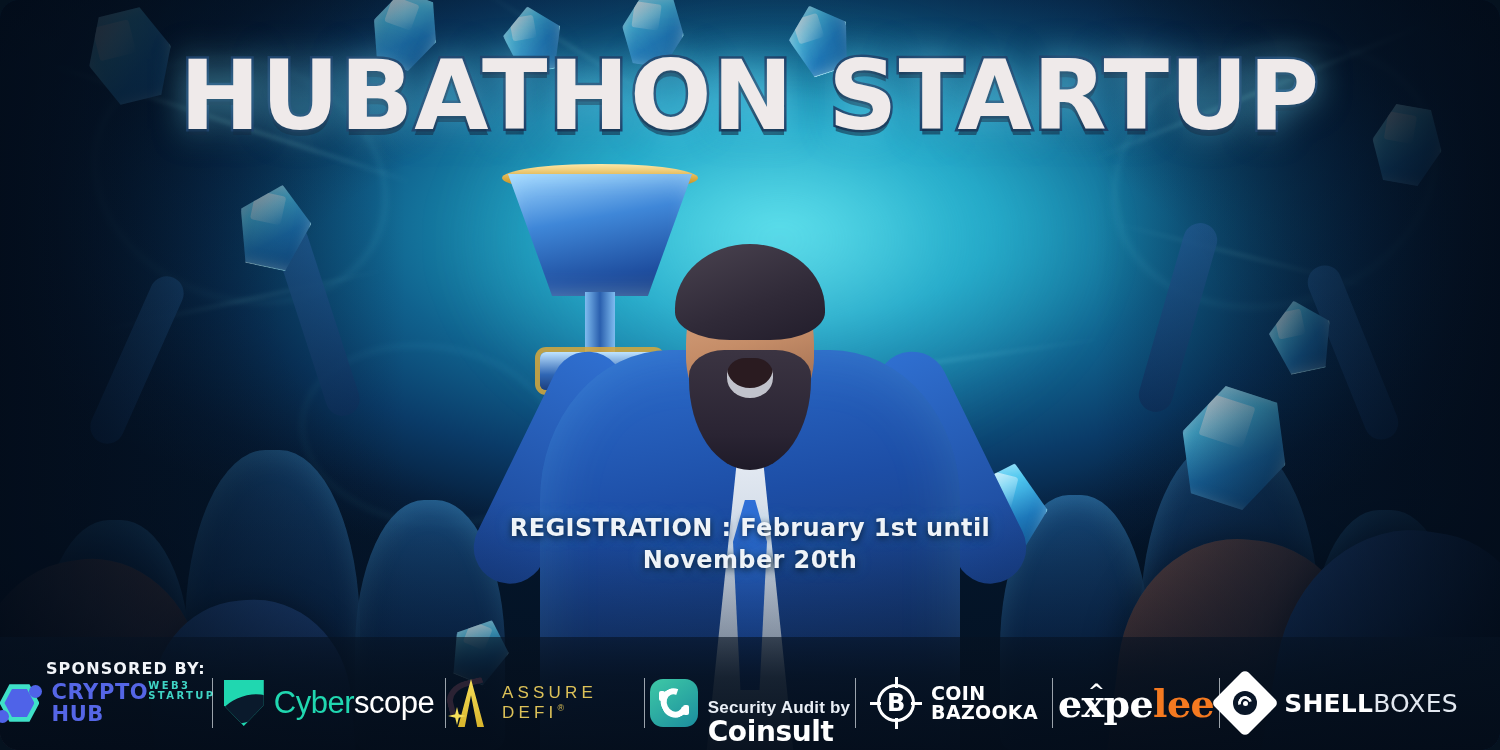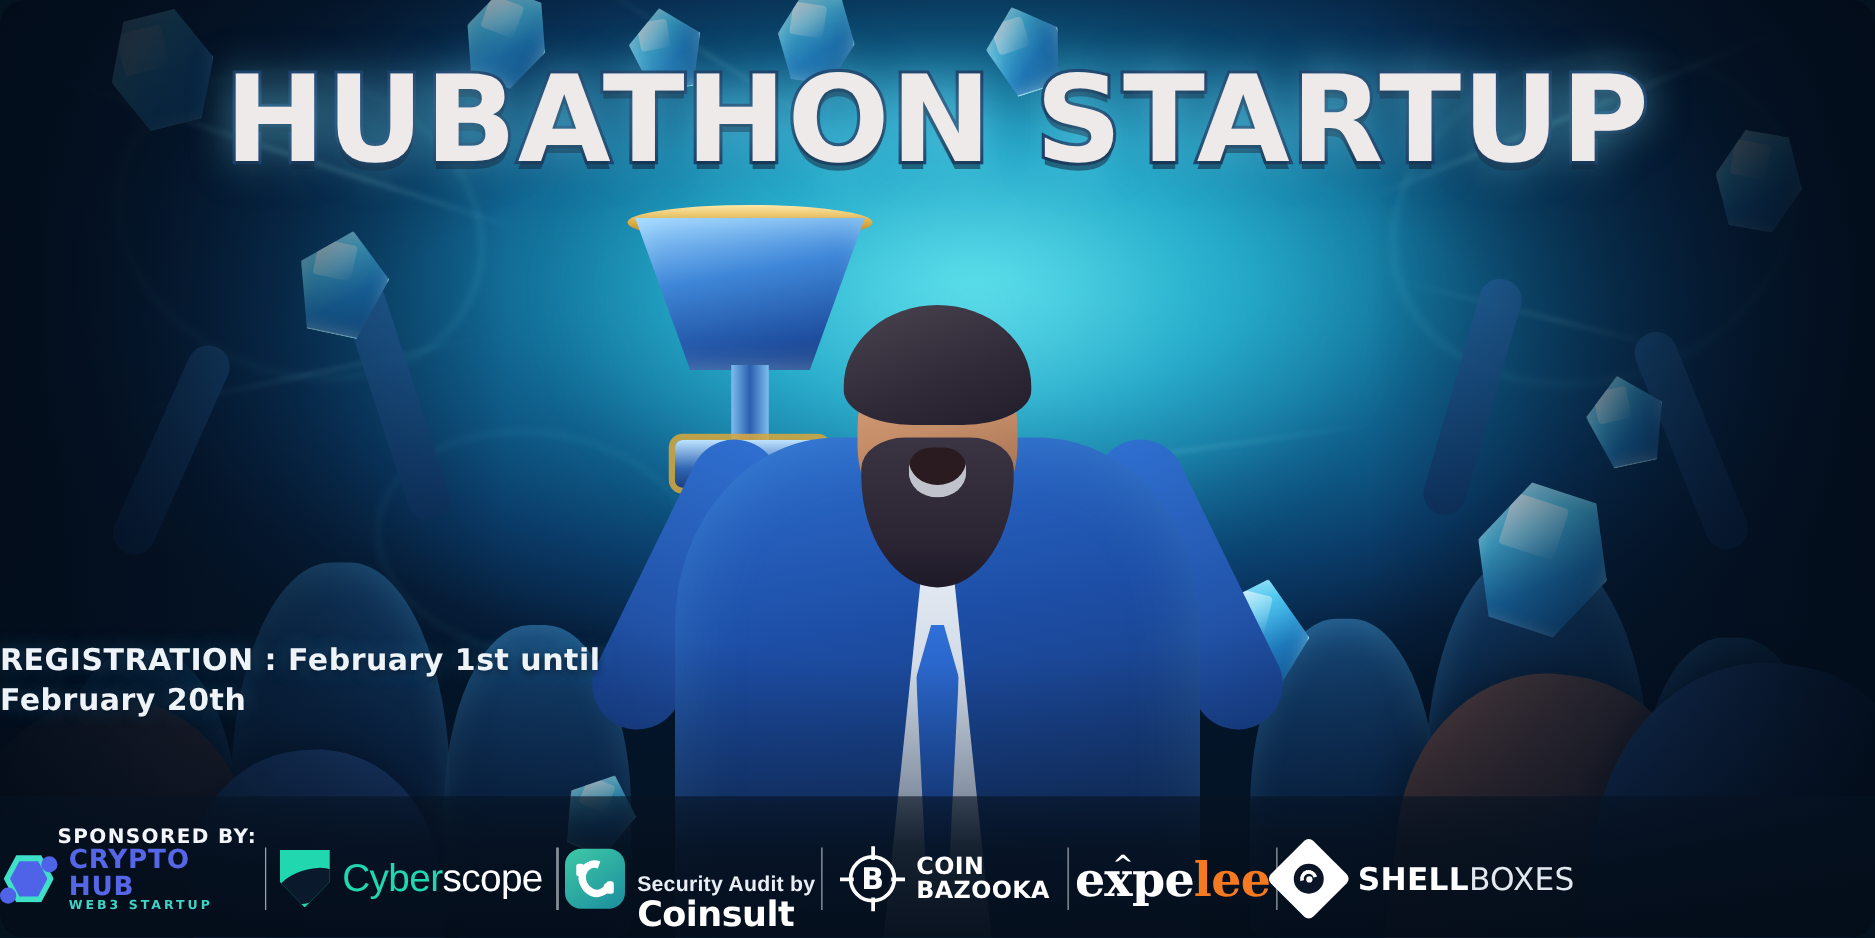--- a/index.html
+++ b/index.html
@@ -193,21 +193,21 @@
     font-family:"DejaVu Sans", sans-serif;
   }
   .prize {
     position:absolute; top:388px; left:0; right:0; text-align:center;
     font-size:66px; font-weight:900; letter-spacing:1px;
     color:#ffffff;
     text-shadow:0 0 16px rgba(170,245,255,.95), 0 0 40px rgba(90,215,255,.85), 0 0 70px rgba(60,190,250,.6);
     font-family:"DejaVu Sans", sans-serif;
   }
   .reg {
-    position:absolute; top:512px; left:0; right:0; 
+    position:absolute; top:512px; left:0; right:0; text-align:center;
     font-size:24px; font-weight:700; color:#eef3f8; line-height:1.35;
     letter-spacing:.4px;
     text-shadow:0 2px 7px rgba(4,18,36,.95), 0 0 16px rgba(90,200,255,.35);
     font-family:"DejaVu Sans", sans-serif;
   }
   .reg span { display:block; }
 
   
   .sponsor-bar {
     position:absolute; left:0; right:0; bottom:0; height:113px;
@@ -234,21 +234,21 @@
     clip-path:polygon(25% 3%,75% 3%,100% 50%,75% 97%,25% 97%,0% 50%);
   }
   .ch-hex-in {
     position:absolute; left:8px; top:8px; width:30px; height:30px;
     background:#4f63e8;
     clip-path:polygon(25% 3%,75% 3%,100% 50%,75% 97%,25% 97%,0% 50%);
   }
   .ch-dot { position:absolute; border-radius:50%; background:#4f63e8; }
   .ch-dot.a { right:0; top:5px; width:13px; height:13px; }
   .ch-dot.b { left:0; bottom:3px; width:13px; height:13px; }
-  .ch-text { display:flex; flex-direction:column; line-height:1.05; }
+  .ch-text { display:flex; line-height:1.05; }
   .ch-name { font-size:21px; font-weight:900; color:#5566e6; letter-spacing:.6px; font-family:"DejaVu Sans", sans-serif; }
   .ch-tag { font-size:10px; font-weight:700; color:#3fd4c4; letter-spacing:2.4px; font-family:"DejaVu Sans", sans-serif; }
 
   
   .lg-cyberscope { width:232px; gap:10px; }
   .cs-mark {
     position:relative; width:40px; height:46px; flex:0 0 auto;
     background:#20d7b0;
     clip-path:polygon(0% 0%, 100% 0%, 100% 55%, 50% 100%, 0% 55%);
   }
@@ -413,21 +413,21 @@
   <div class="fg-blue" style="left:150px; width:200px; height:180px; border-radius:48% 48% 0 0 / 58% 58% 0 0; transform:rotate(-5deg);"></div>
 
   <div class="bg-dark-left"></div>
   <div class="bg-dark-right"></div>
   <div class="bg-vignette"></div>
 
   <div class="content">
     <div class="title-main">HUBATHON STARTUP</div>
     <div class="reg">
       <span>REGISTRATION : February 1st until</span>
-      <span>February 20th</span>
+      <span>November 20th</span>
     </div>
   </div>
 
   <div class="sponsor-bar">
     <div class="sponsored-by">SPONSORED BY:</div>
 
     <div class="logo-row">
 
       <div class="logo-cell lg-cryptohub">
         <div class="ch-mark">
@@ -446,20 +446,30 @@
 
       <div class="logo-cell lg-cyberscope">
         <div class="cs-mark"></div>
         <div class="cs-name">
           <span class="cs-cyber">Cyber</span><span class="cs-scope">scope</span>
         </div>
       </div>
 
       <div class="divider"></div>
 
+      <div class="logo-cell lg-assure">
+        <div class="ad-mark">
+          <div class="ad-swoop"></div>
+            <div class="ad-a"></div>
+            <div class="ad-spark"></div>
+        </div>
+        <div class="ad-text">
+          <span>ASSURE DEFI</span><span class="ad-reg">®</span>
+        </div>
+      </div>
 
       <div class="divider"></div>
 
       <div class="logo-cell lg-coinsult">
         <div class="co-mark">
           <div class="co-c"></div>
             <div class="co-bar t"></div>
             <div class="co-bar b"></div>
         </div>
         <div class="co-text">

